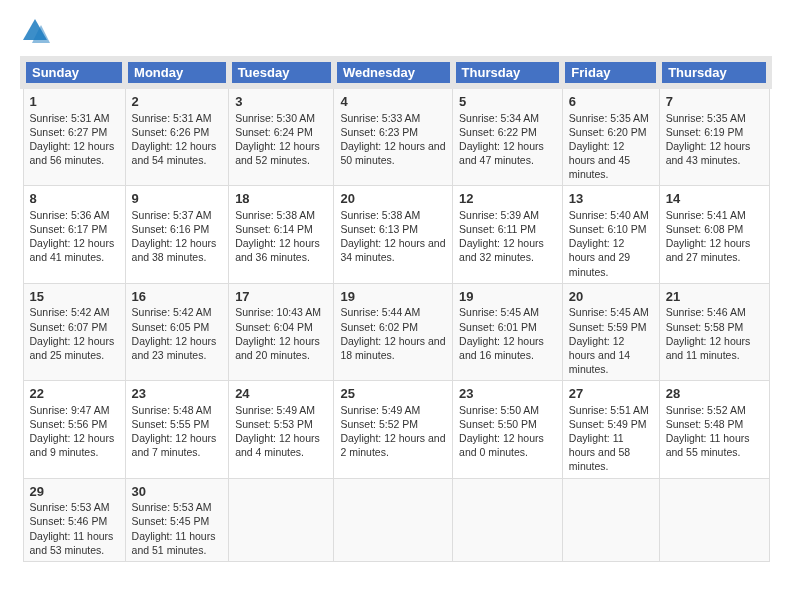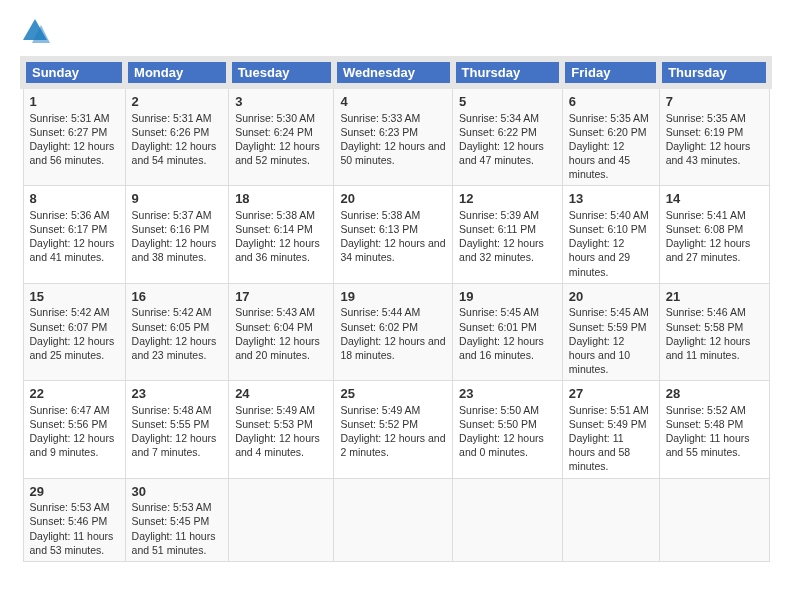--- a/index.html
+++ b/index.html
@@ -224,53 +224,53 @@
         <div class="cell-content">Daylight: 12 hours and 25 minutes.</div>
           </td>
           <td>
             <div class="day-num">16</div>
         <div class="cell-content">Sunrise: 5:42 AM</div>
         <div class="cell-content">Sunset: 6:05 PM</div>
         <div class="cell-content">Daylight: 12 hours and 23 minutes.</div>
           </td>
           <td>
             <div class="day-num">17</div>
-        <div class="cell-content">Sunrise: 5:43 AM</div>
+        <div class="cell-content">Sunrise: 10:43 AM</div>
         <div class="cell-content">Sunset: 6:04 PM</div>
         <div class="cell-content">Daylight: 12 hours and 20 minutes.</div>
           </td>
           <td>
             <div class="day-num">19</div>
         <div class="cell-content">Sunrise: 5:44 AM</div>
         <div class="cell-content">Sunset: 6:02 PM</div>
         <div class="cell-content">Daylight: 12 hours and 18 minutes.</div>
           </td>
           <td>
             <div class="day-num">19</div>
         <div class="cell-content">Sunrise: 5:45 AM</div>
         <div class="cell-content">Sunset: 6:01 PM</div>
         <div class="cell-content">Daylight: 12 hours and 16 minutes.</div>
           </td>
           <td>
             <div class="day-num">20</div>
         <div class="cell-content">Sunrise: 5:45 AM</div>
         <div class="cell-content">Sunset: 5:59 PM</div>
-        <div class="cell-content">Daylight: 12 hours and 10 minutes.</div>
+        <div class="cell-content">Daylight: 12 hours and 14 minutes.</div>
           </td>
           <td>
             <div class="day-num">21</div>
         <div class="cell-content">Sunrise: 5:46 AM</div>
         <div class="cell-content">Sunset: 5:58 PM</div>
         <div class="cell-content">Daylight: 12 hours and 11 minutes.</div>
           </td>
         </tr>
         <tr class="week-row">
           <td>
             <div class="day-num">22</div>
-        <div class="cell-content">Sunrise: 6:47 AM</div>
+        <div class="cell-content">Sunrise: 9:47 AM</div>
         <div class="cell-content">Sunset: 5:56 PM</div>
         <div class="cell-content">Daylight: 12 hours and 9 minutes.</div>
           </td>
           <td>
             <div class="day-num">23</div>
         <div class="cell-content">Sunrise: 5:48 AM</div>
         <div class="cell-content">Sunset: 5:55 PM</div>
         <div class="cell-content">Daylight: 12 hours and 7 minutes.</div>
           </td>
           <td>

